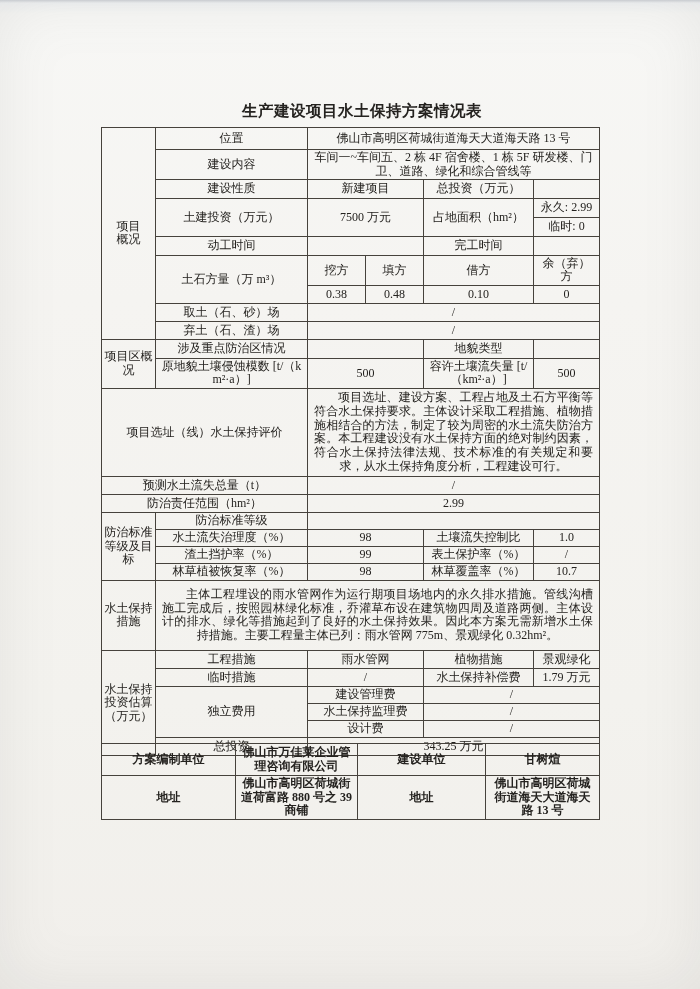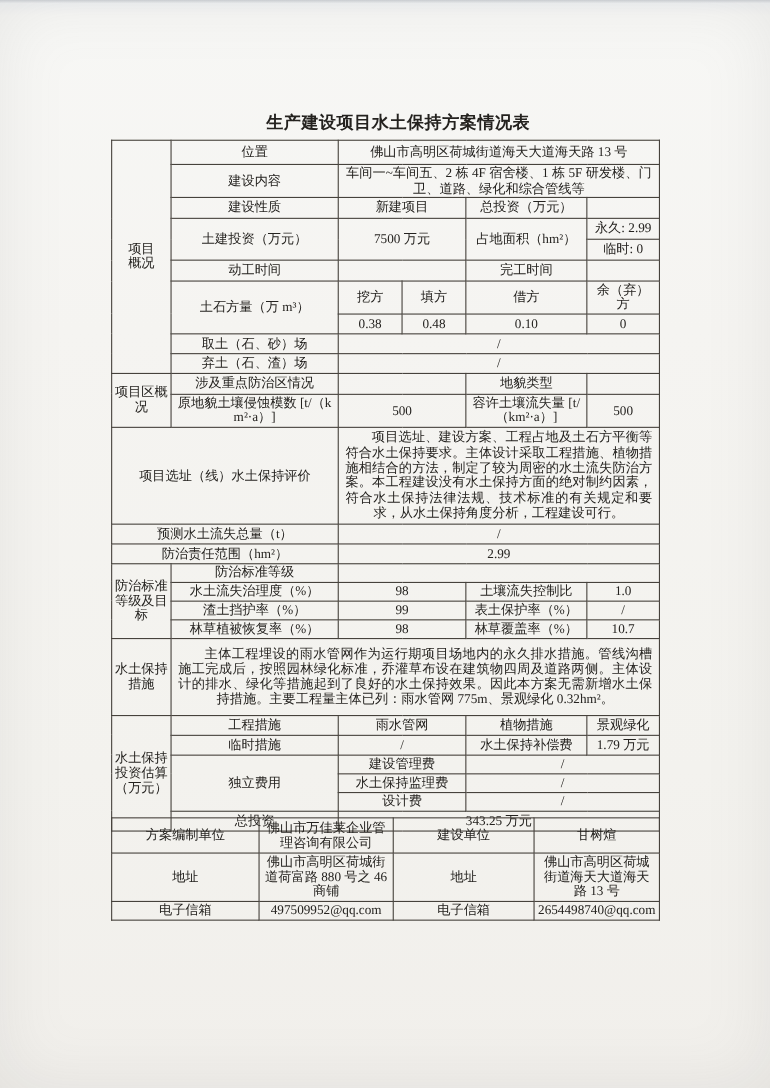--- a/index.html
+++ b/index.html
@@ -19,21 +19,21 @@
   .paper:before{
     content:"";position:absolute;top:0;left:0;right:0;height:3px;
     background:linear-gradient(180deg,#c9ccd0,rgba(201,204,208,0));
   }
   .doc-title{
     position:absolute;top:101px;left:12px;width:100%;
     text-align:center;font-size:15.5px;font-weight:bold;letter-spacing:.5px;
   }
   table{border-collapse:collapse;table-layout:fixed;}
   .main-table{position:absolute;top:127px;left:101px;width:498px;}
-  .contact-table{position:absolute;top:743px;left:101px;width:498px;}
+  .contact-table{position:absolute;top:743px;left:101px;width:498px;font-weight:bold;}
   td{
     border:1px solid #46423c;
     font-size:12px;line-height:1.12;
     text-align:center;vertical-align:middle;
     padding:1px 3px;
     overflow:hidden;
     word-break:break-all;
   }
   .seclab{white-space:pre-line;padding:1px 1px;}
   .para{
@@ -223,24 +223,18 @@
   </colgroup>
   <tbody>
       <tr class="h32">
     <td>方案编制单位</td>
     <td>佛山市万佳莱企业管理咨询有限公司</td>
     <td>建设单位</td>
     <td>甘树煊</td>
   </tr>
   <tr class="h44">
     <td>地址</td>
-    <td>佛山市高明区荷城街道荷富路 880 号之 46 商铺</td>
+    <td>佛山市高明区荷城街道荷富路 880 号之 39 商铺</td>
     <td>地址</td>
     <td>佛山市高明区荷城街道海天大道海天路 13 号</td>
   </tr>
-  <tr class="h17">
-    <td>电子信箱</td>
-    <td>497509952@qq.com</td>
-    <td>电子信箱</td>
-    <td>2654498740@qq.com</td>
-  </tr>
 </tbody>
   </table>
 
 </body></html>

